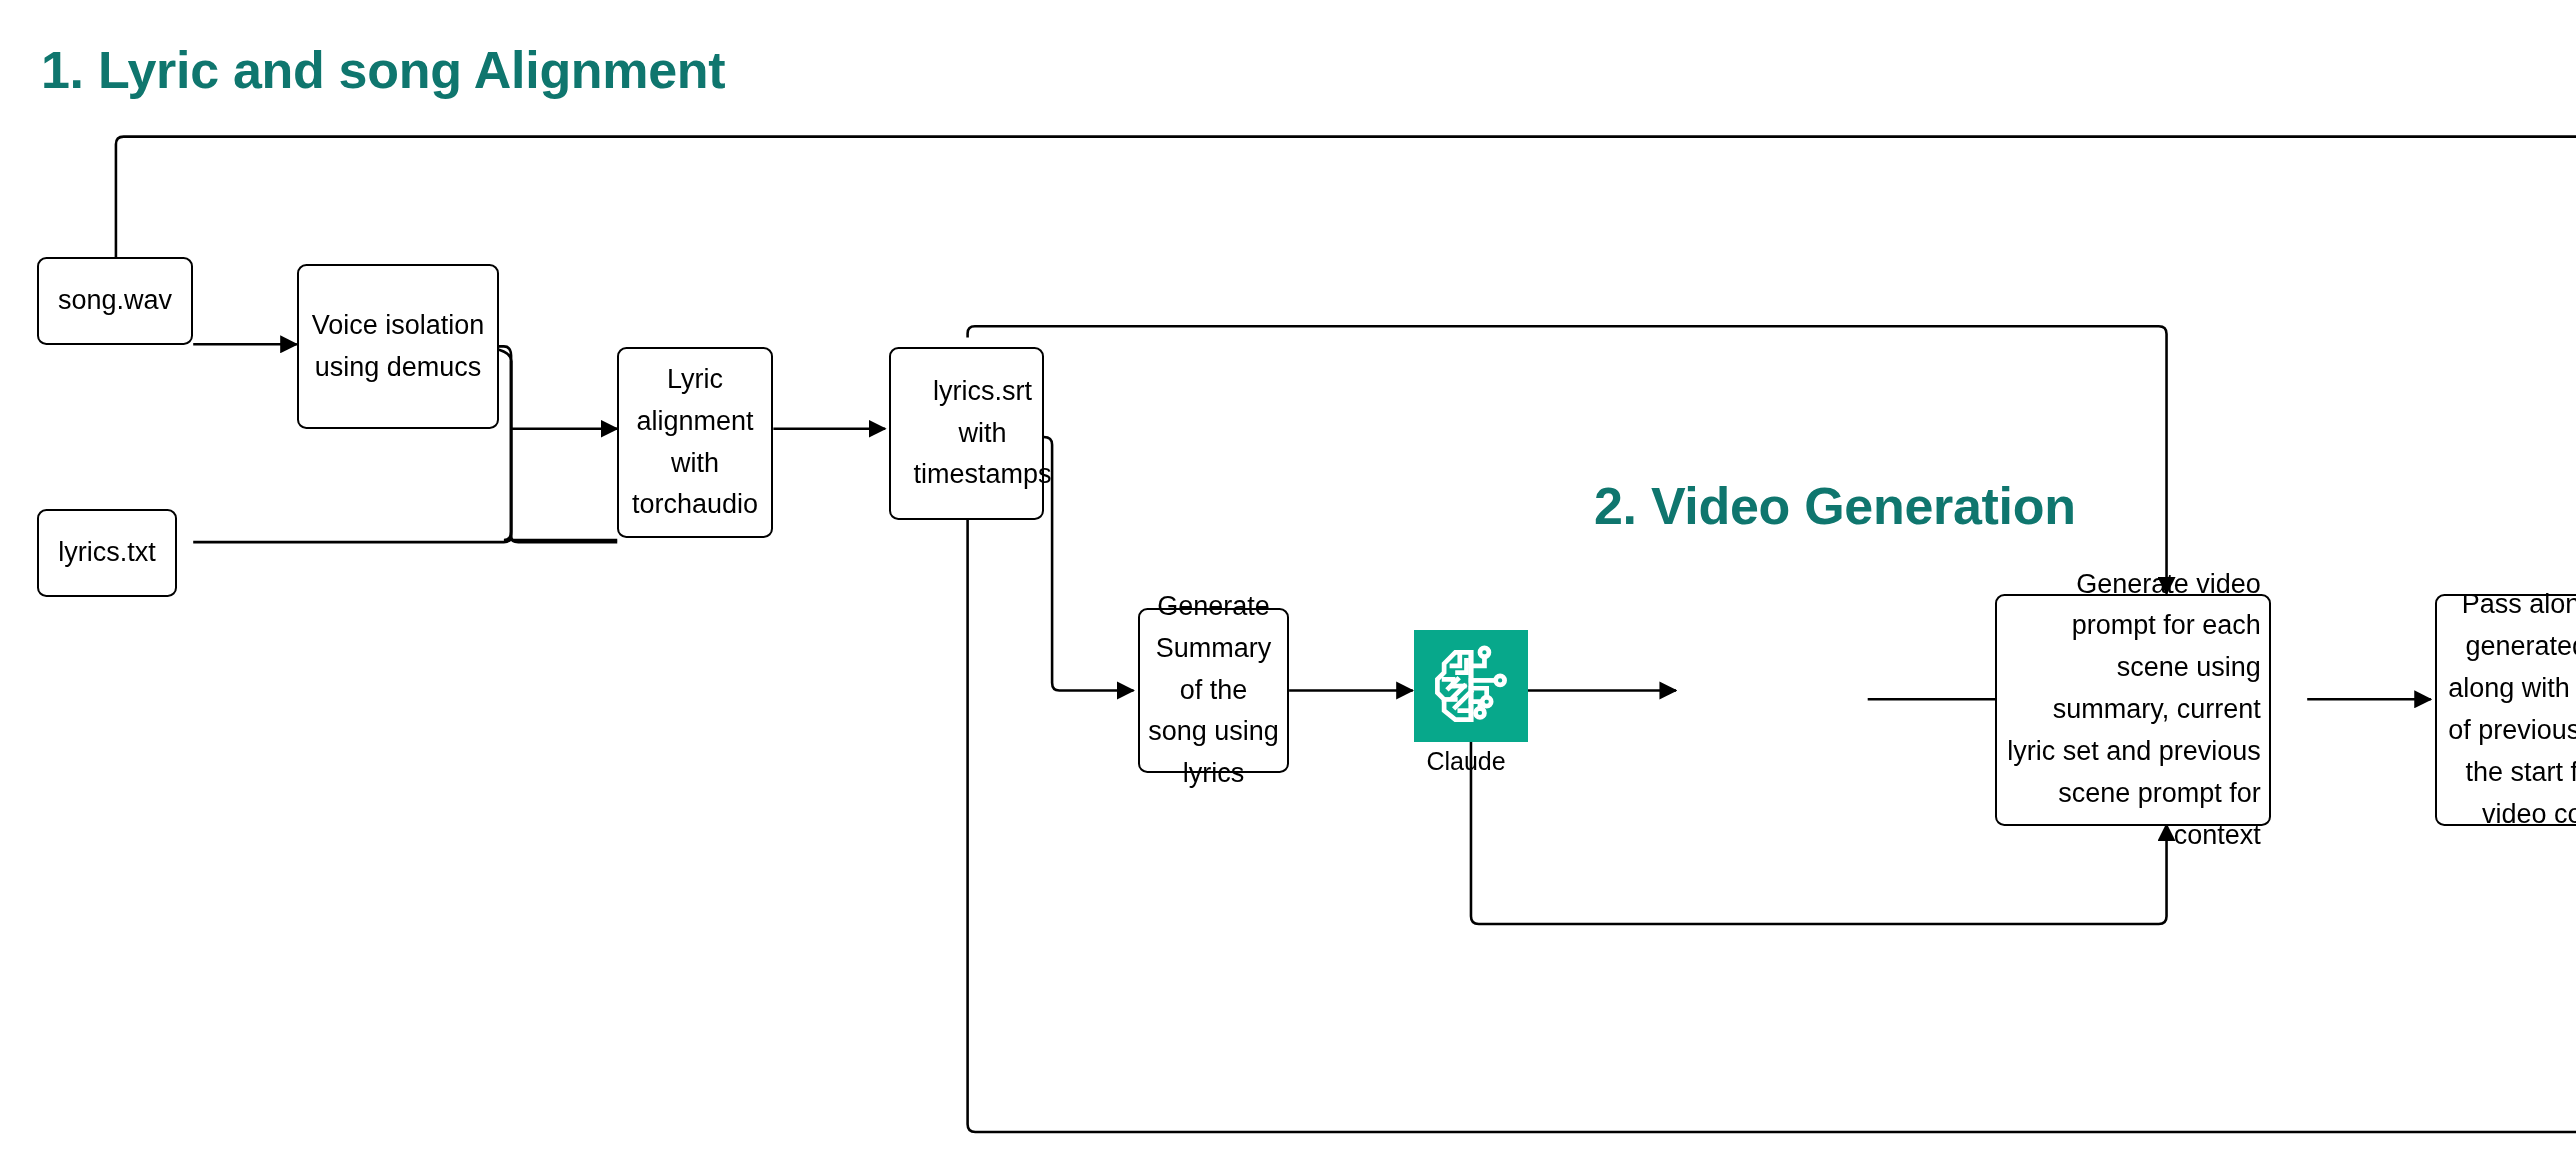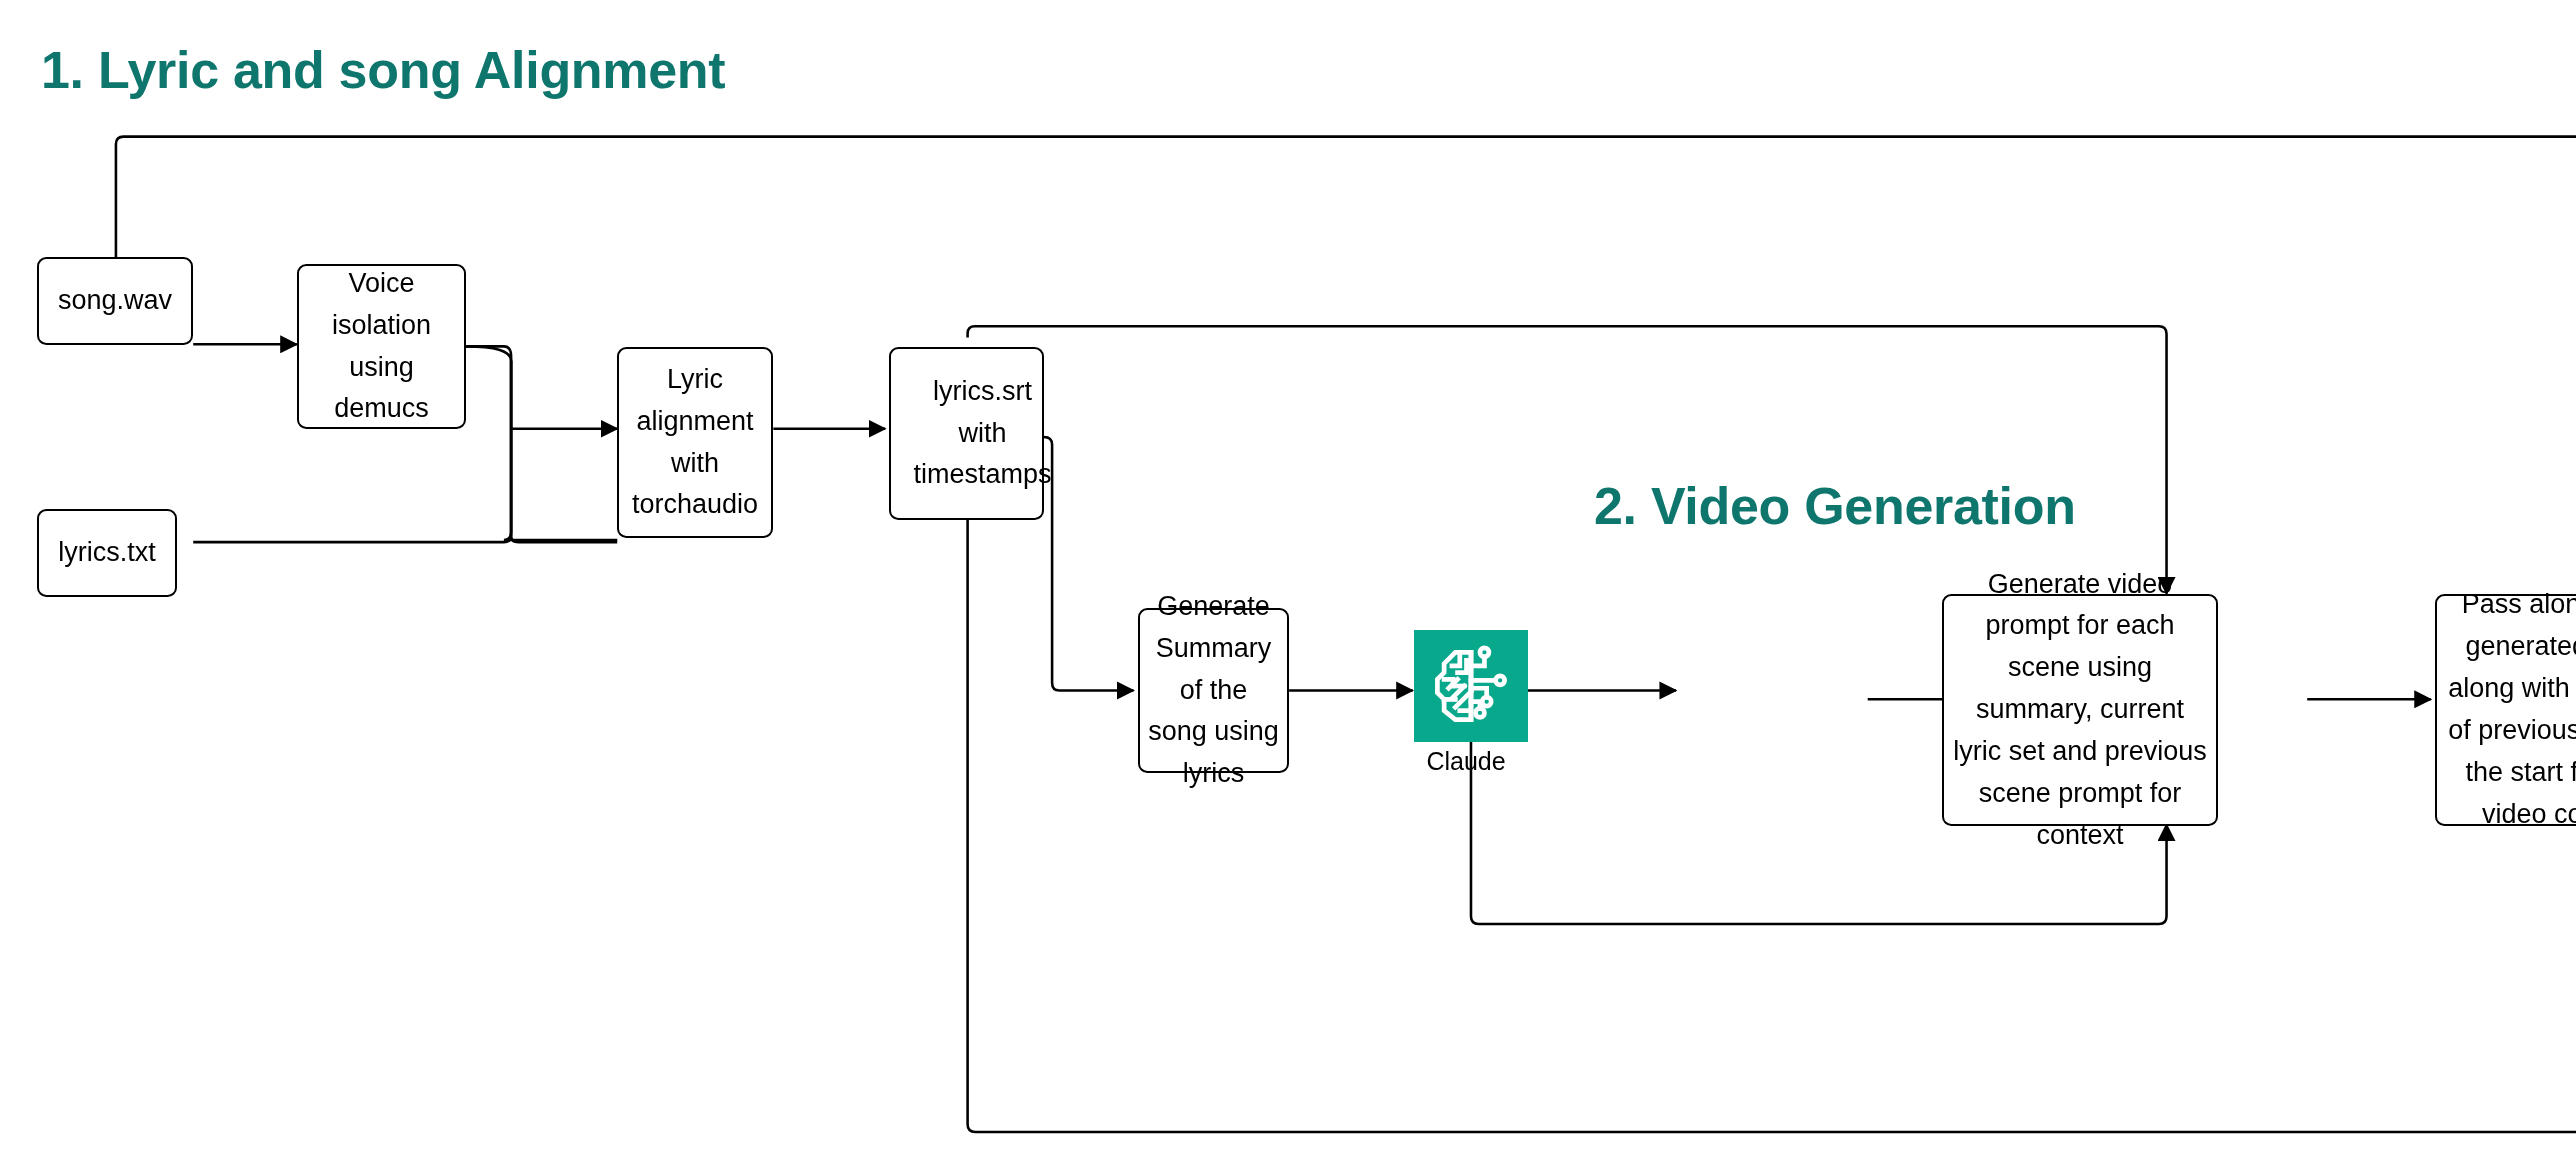--- a/index.html
+++ b/index.html
@@ -118,30 +118,30 @@
   </svg>
 
   <div class="section-title" style="left:41px; top:38px;">1. Lyric and song Alignment</div>
 
   <div class="section-title" style="left:1594px; top:474px;">2. Video Generation</div>
 
   <div class="node" style="left:37px; top:257px; width:156px; height:88px;">song.wav</div>
 
   <div class="node" style="left:37px; top:509px; width:140px; height:88px;text-align:right;">lyrics.txt</div>
 
-  <div class="node" style="left:297px; top:264px; width:169px; height:165px;">Voice isolation using demucs</div>
+  <div class="node" style="left:297px; top:264px; width:202px; height:165px;">Voice isolation using demucs</div>
 
   <div class="node" style="left:617px; top:347px; width:156px; height:191px;">Lyric alignment with torchaudio</div>
 
   <div class="node" style="left:889px; top:347px; width:155px; height:173px;padding-left:40px;">lyrics.srt with timestamps</div>
 
   <div class="node" style="left:1138px; top:608px; width:151px; height:165px;">Generate Summary of the song using lyrics</div>
 
 
-  <div class="node" style="left:1942px; top:594px; width:276px; height:232px;">Generate video prompt for each scene using summary, current lyric set and previous scene prompt for context</div>
+  <div class="node" style="left:1995px; top:594px; width:276px; height:232px;text-align:right;">Generate video prompt for each scene using summary, current lyric set and previous scene prompt for context</div>
 
   <div class="node" style="left:2435px; top:594px; width:274px; height:232px;">Pass along claude generated prompt along with last frame of previous scene as the start frame for video cohesion</div>
 
   <div class="ai-node" style="left:1414px; top:630px; width:104px; height:112px;">
     <div class="ai-chip" style="width:114px; height:112px;">
       <svg viewBox="0 0 100 100" xmlns="http://www.w3.org/2000/svg" aria-hidden="true">
         <g fill="none" stroke="#ffffff" stroke-width="4.2" stroke-linecap="square" stroke-linejoin="miter">
 
           <path d="M50 20 L36 20 L26 30 L26 38 L20 44 L20 56 L26 62 L26 72 L36 80 L50 80 Z"></path>
 

